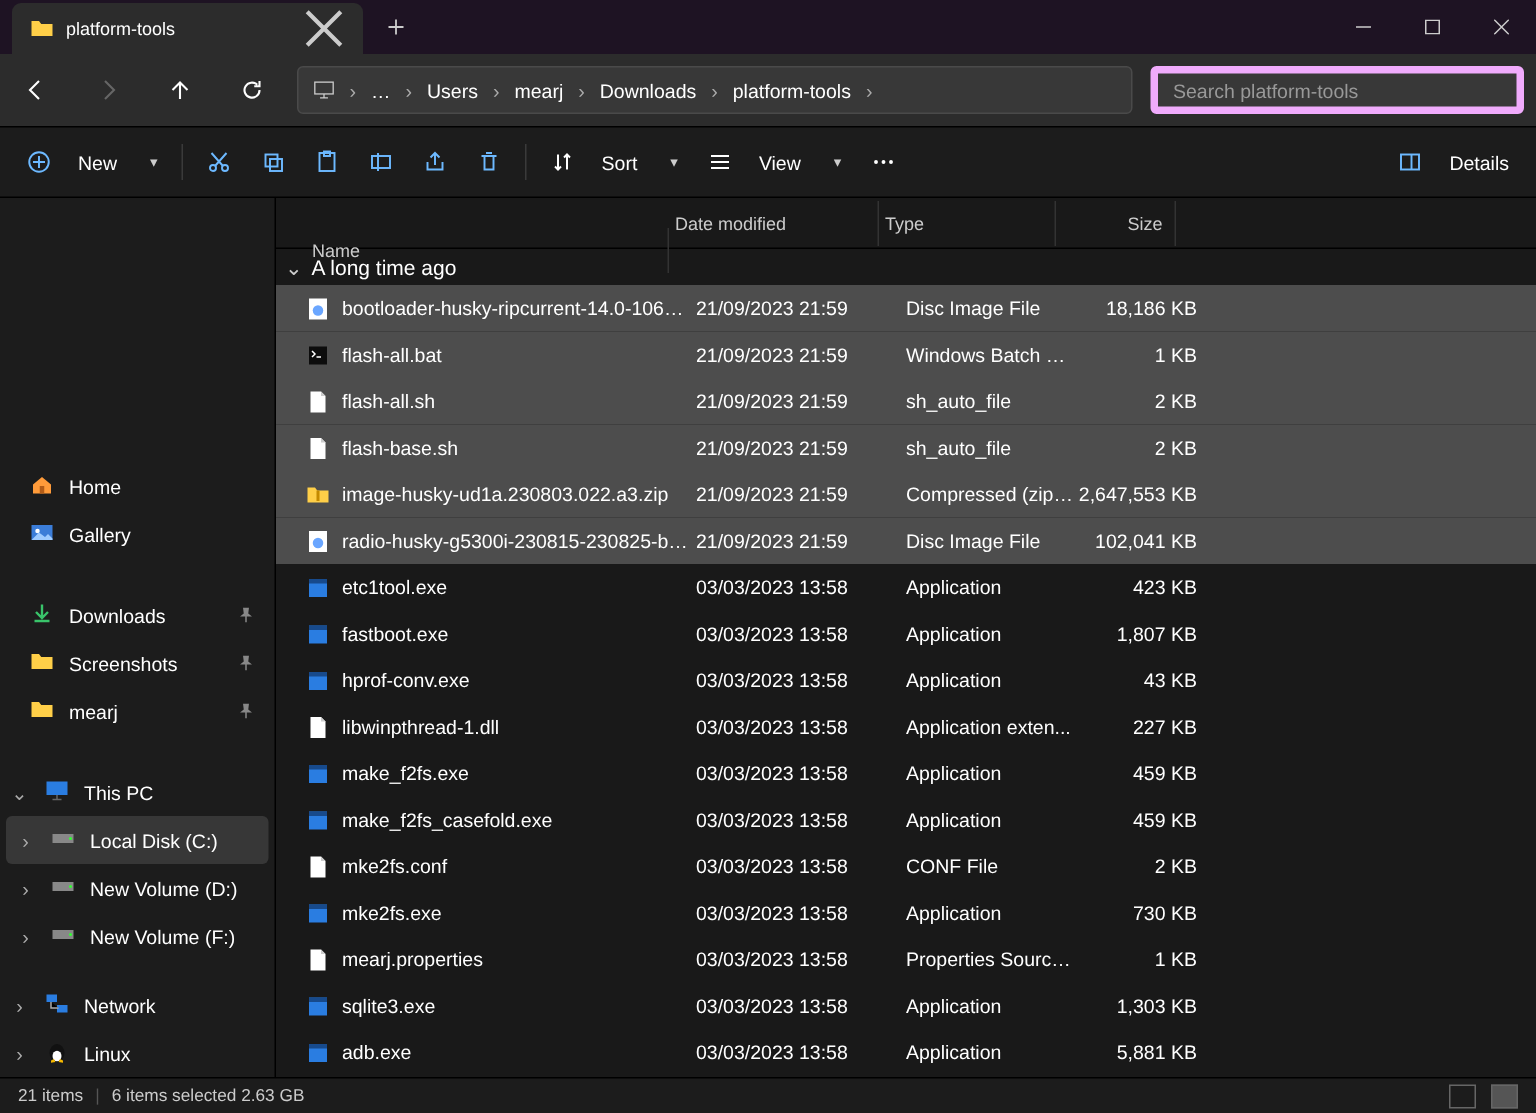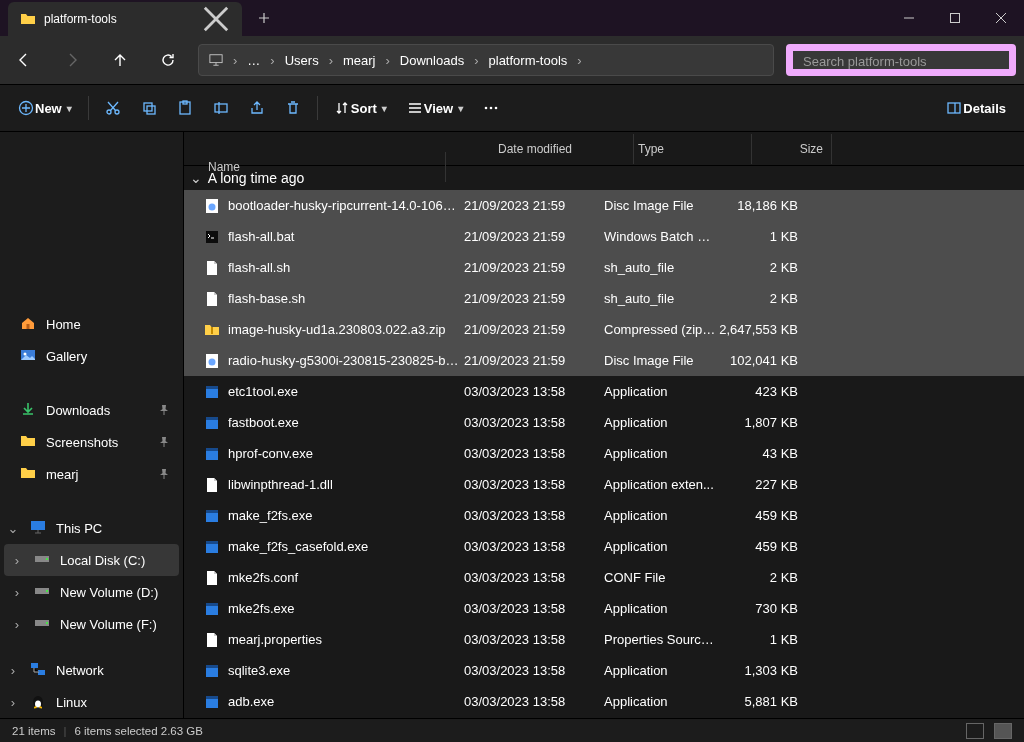--- a/index.html
+++ b/index.html
@@ -18,46 +18,46 @@
   .win-ctrl { width: 46px; display:flex; align-items:center; justify-content:center; color:#ccc; }
   .win-ctrl svg { width:10px; height:10px; }
 
   
   .addr-bar { height: 48px; background: #2c2c2c; display:flex; align-items:center; padding-right:4px; }
   .nav-btn { width: 48px; height:48px; display:flex; align-items:center; justify-content:center; color:#ccc; }
   .nav-btn.disabled { color:#666; }
   .breadcrumb-box { flex:1; height:32px; margin-left: 6px; display:flex; align-items:center; background:#383838; border:1px solid #4a4a4a; border-radius:4px; padding:0 6px; gap:4px;}
   .breadcrumb-box .crumb, .breadcrumb-box .sep { display:flex; align-items:center; color:#fff; font-size:13px; padding:4px 4px; white-space:nowrap;}
   .breadcrumb-box .sep { color:#aaa; padding:0 2px;}
-  .search-box { width: 230px; height:32px; margin-left:12px; margin-right:4px; display:flex; align-items:flex-end; background:#383838; border:7px solid #f0abfc; border-radius:4px; padding:0 10px; color:#aaa;}
+  .search-box { width: 249px; height:32px; margin-left:12px; margin-right:4px; display:flex; align-items:center; background:#383838; border:5px solid #f0abfc; border-radius:4px; padding:0 10px; color:#aaa;}
   .search-box input { background:transparent; border:none; color:#fff; width:100%; outline:none; font-size:13px;}
   .search-box input::placeholder { color:#999; }
 
   
   .cmd-bar { height: 48px; background:#1c1c1c; display:flex; align-items:center; padding:0 8px; border-bottom:1px solid #000; border-top:1px solid #000;}
   .cmd-btn { height:34px; padding:0 10px; display:flex; align-items:center; color:#6db9ff; border-radius:4px;}
-  .cmd-btn.text { color:#fff; gap:1px;font-weight:bold;}
+  .cmd-btn.text { color:#fff; gap:18px;}
   .cmd-sep { width:1px; height:24px; background:#3a3a3a; margin:0 6px;}
   .cmd-spacer { flex:1; }
   .cmd-btn svg { width:16px; height:16px; }
   .chev { margin-left:4px; color:#ccc; font-size:10px;}
 
   
   .body { flex:1; display:flex; min-height:0; }
   .sidebar { width: 184px; background:#1c1c1c; border-right:1px solid #000; display:flex; flex-direction:column; padding-top:4px; overflow:hidden;justify-content:flex-end;}
   .side-item { height:32px; display:flex; align-items:center; padding-left:16px; gap:10px; color:#fff; font-size:13px; border-radius:4px; margin:0 4px;}
   .side-item .chevron { width:14px; display:flex; justify-content:center; color:#aaa; margin-left:-14px;}
   .side-item.indent { padding-left:36px;}
   .side-item.active { background:#373737;}
   .side-item .pin { margin-left:auto; margin-right:10px; color:#888;}
   .side-gap { height: 22px; }
 
   .content { flex:1; display:flex; flex-direction:column; background:#191919; min-width:0;}
   .col-headers { height:34px; display:flex; align-items:center; color:#ccc; font-size:12px; border-bottom:1px solid #000; padding-left:20px;}
-  .col-name { width: 242px; margin-top: 36px;} .col-mod{ width:140px;margin-left:48px;} .col-type{ width:118px;} .col-size{ width:80px; text-align:right; }
+  .col-name { width: 242px; margin-top: 36px;} .col-mod{ width:140px;} .col-type{ width:118px;} .col-size{ width:80px; text-align:right; }
   .col-headers > div { border-right:1px solid #333; padding:8px 8px 8px 4px;}
   .col-headers .col-size { border-right:1px solid #333;}
 
   .rows { flex:1; overflow-y:auto; overflow-x:hidden; }
   .group-header { display:flex; align-items:center; gap:6px; padding:4px 10px 4px 6px; color:#fff; font-size:14px;}
   .row { height:31px; display:flex; align-items:center; padding-left:20px; color:#fff; font-size:13px;}
   .row .ico { width:16px; height:16px; margin-right:8px; flex-shrink:0;}
   .row .c-name { width: 232px; white-space:nowrap; overflow:hidden; text-overflow:ellipsis; }
   .row .c-mod { width:140px; padding-left:4px;}
   .row .c-type{ width:118px; padding-left:4px; white-space:nowrap; overflow:hidden; text-overflow:ellipsis;}

